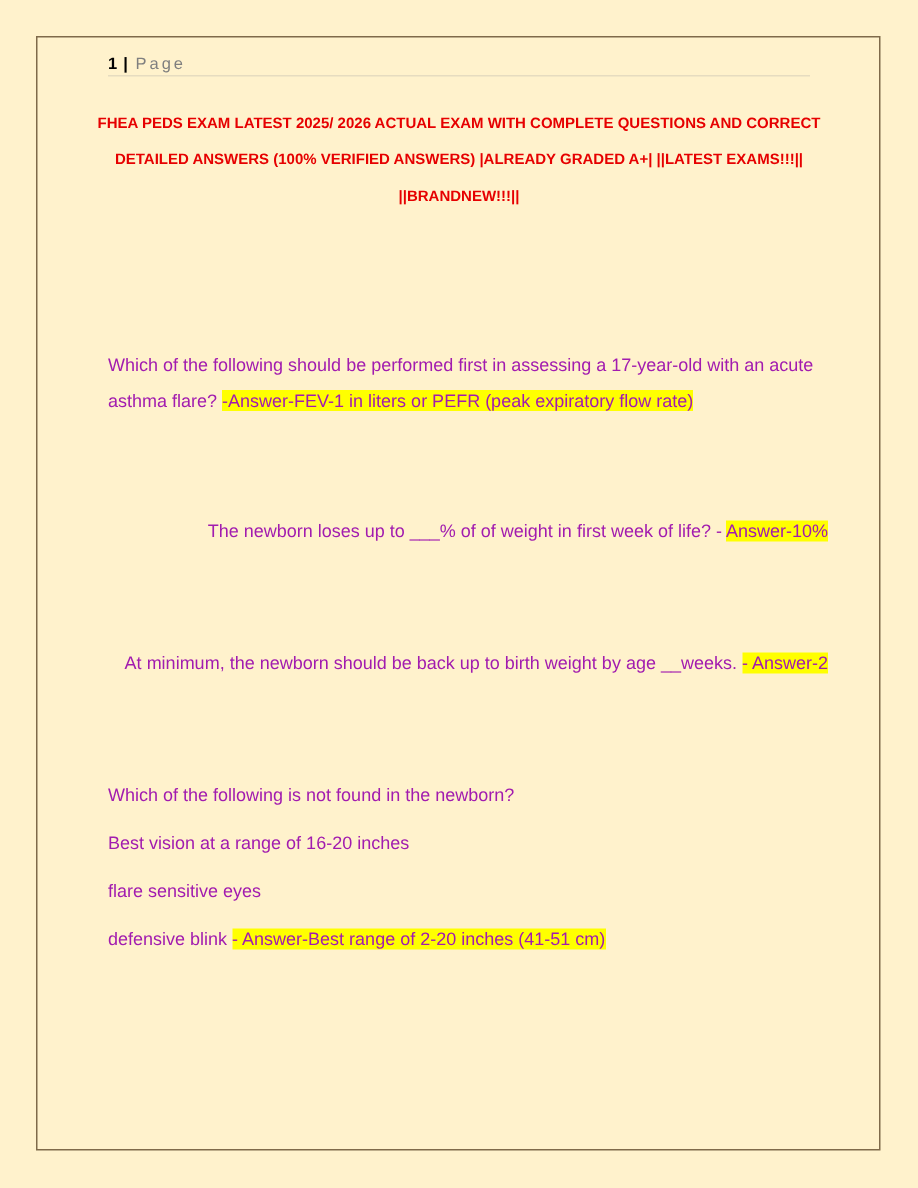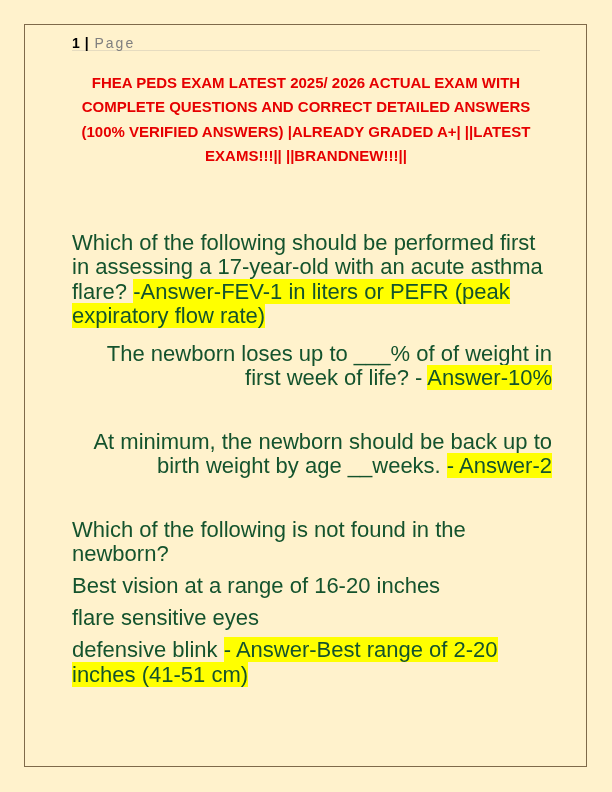--- a/index.html
+++ b/index.html
@@ -16,44 +16,44 @@
     width: 563px; height: 743px;
     border: 1px solid #7f6a4a;
     box-sizing: border-box;
   }
   .header {
     position: absolute;
     left: 72px; top: 36px;
     width: 468px;
     height: 14px;
     border-bottom: 1px solid #e6dcc0;
-    font-size: 14px;
+    font-size: 11px;
     line-height: 14px;
     color: #7f7f7f;
   }
   .header .num { color: #000; font-weight: bold; }
   .header .sep { color: #000; font-weight: bold; margin: 0 2px 0 1px; }
   .header .page-word { letter-spacing: 2px; }
   .title {
     position: absolute;
     left: 60px; top: 71px;
     width: 492px;
     text-align: center;
     color: #e60000;
     font-weight: bold;
-    font-size: 15px;
+    font-size: 10px;
     line-height: 24.4px;
   }
   .content {
     position: absolute;
     left: 72px;
     width: 480px;
-    font-size: 22px;
+    font-size: 12px;
     line-height: 24.4px;
-    color: #14532d;
+    color: #a21caf;
   }
   .hl { background: #ffff00; }
   .q1 { top: 231px; }
   .q2 { top: 342px; text-align: right; }
   .q3 { top: 430px; text-align: right; }
   .q4 { top: 518px; }
   .q4 p { margin: 0 0 7.6px 0; }
   p { margin: 0; }
 </style>
 </head>

